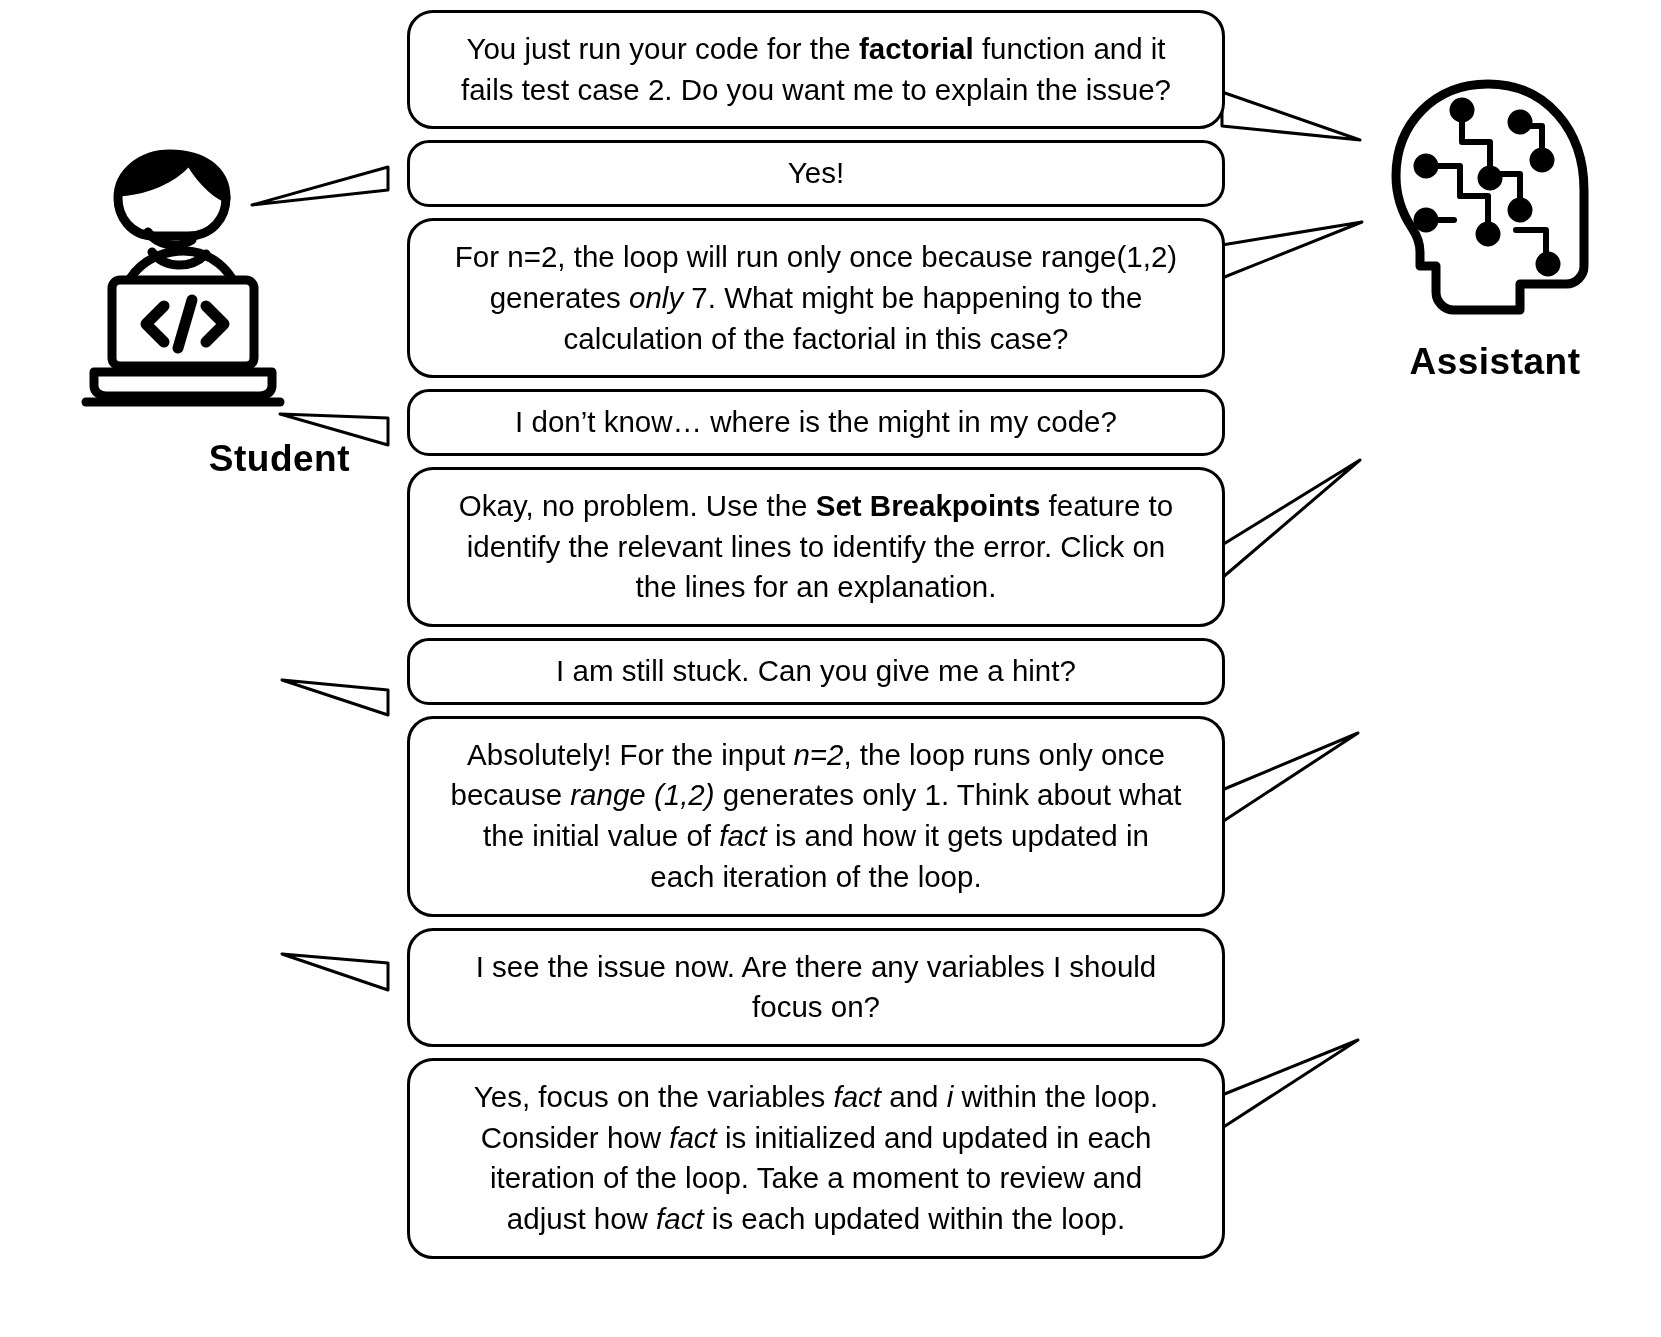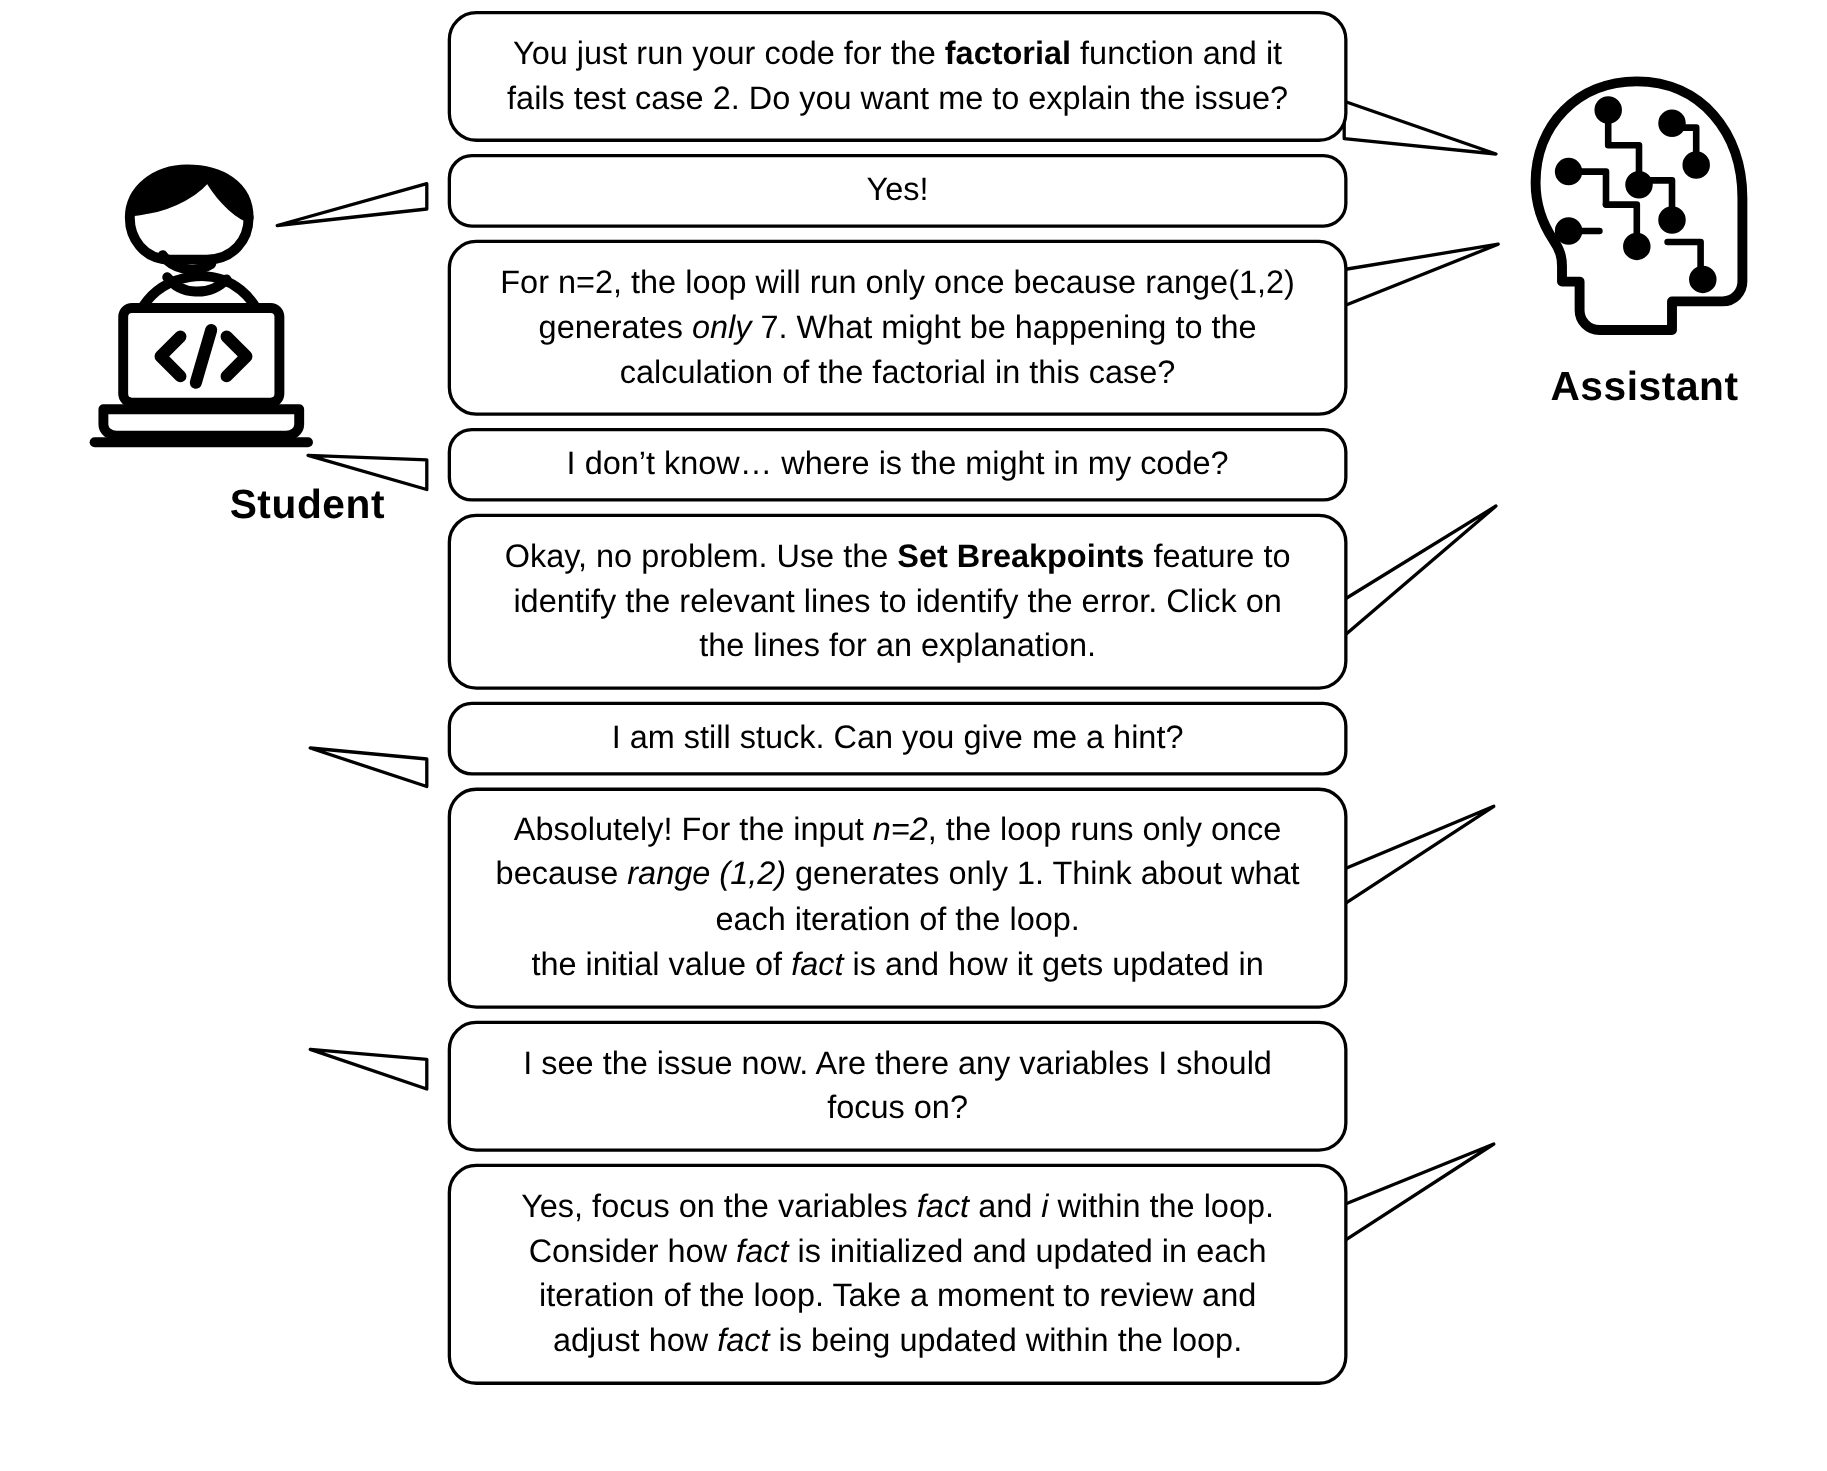--- a/index.html
+++ b/index.html
@@ -30,21 +30,21 @@
     margin-top: 8px;
     font-size: 37px;
     font-weight: bold;
     letter-spacing: 0.5px;
   }
 
   
   #assistant-column {
     position: absolute;
     left: 1330px;
-    top: 60px;
+    top: 70px;
     width: 330px;
     display: flex;
     flex-direction: column;
     align-items: center;
   }
   #assistant-label {
     margin-top: 6px;
     font-size: 37px;
     font-weight: bold;
     letter-spacing: 0.5px;
@@ -194,26 +194,26 @@
       <div><span>Okay, no problem. Use the </span><b>Set Breakpoints</b><span> feature to</span></div>
       <div><span>identify the relevant lines to identify the error. Click on</span></div>
       <div><span>the lines for an explanation.</span></div>
     </div>
     <div class="bubble one-line">
       <div><span>I am still stuck. Can you give me a hint?</span></div>
     </div>
     <div class="bubble">
       <div><span>Absolutely! For the input </span><i>n=2</i><span>, the loop runs only once</span></div>
       <div><span>because </span><i>range (1,2)</i><span> generates only 1. Think about what</span></div>
+      <div><span>the initial value of </span><i>fact</i><span> is and how it gets updated in</span></div>
       <div><span>each iteration of the loop.</span></div>
-      <div><span>the initial value of </span><i>fact</i><span> is and how it gets updated in</span></div>
     </div>
     <div class="bubble">
       <div><span>I see the issue now. Are there any variables I should</span></div>
       <div><span>focus on?</span></div>
     </div>
     <div class="bubble">
       <div><span>Yes, focus on the variables </span><i>fact</i><span> and </span><i>i</i><span> within the loop.</span></div>
       <div><span>Consider how </span><i>fact</i><span> is initialized and updated in each</span></div>
       <div><span>iteration of the loop. Take a moment to review and</span></div>
-      <div><span>adjust how </span><i>fact</i><span> is being updated within the loop.</span></div>
+      <div><span>adjust how </span><i>fact</i><span> is each updated within the loop.</span></div>
     </div>
   </div>
 
 </body></html>

